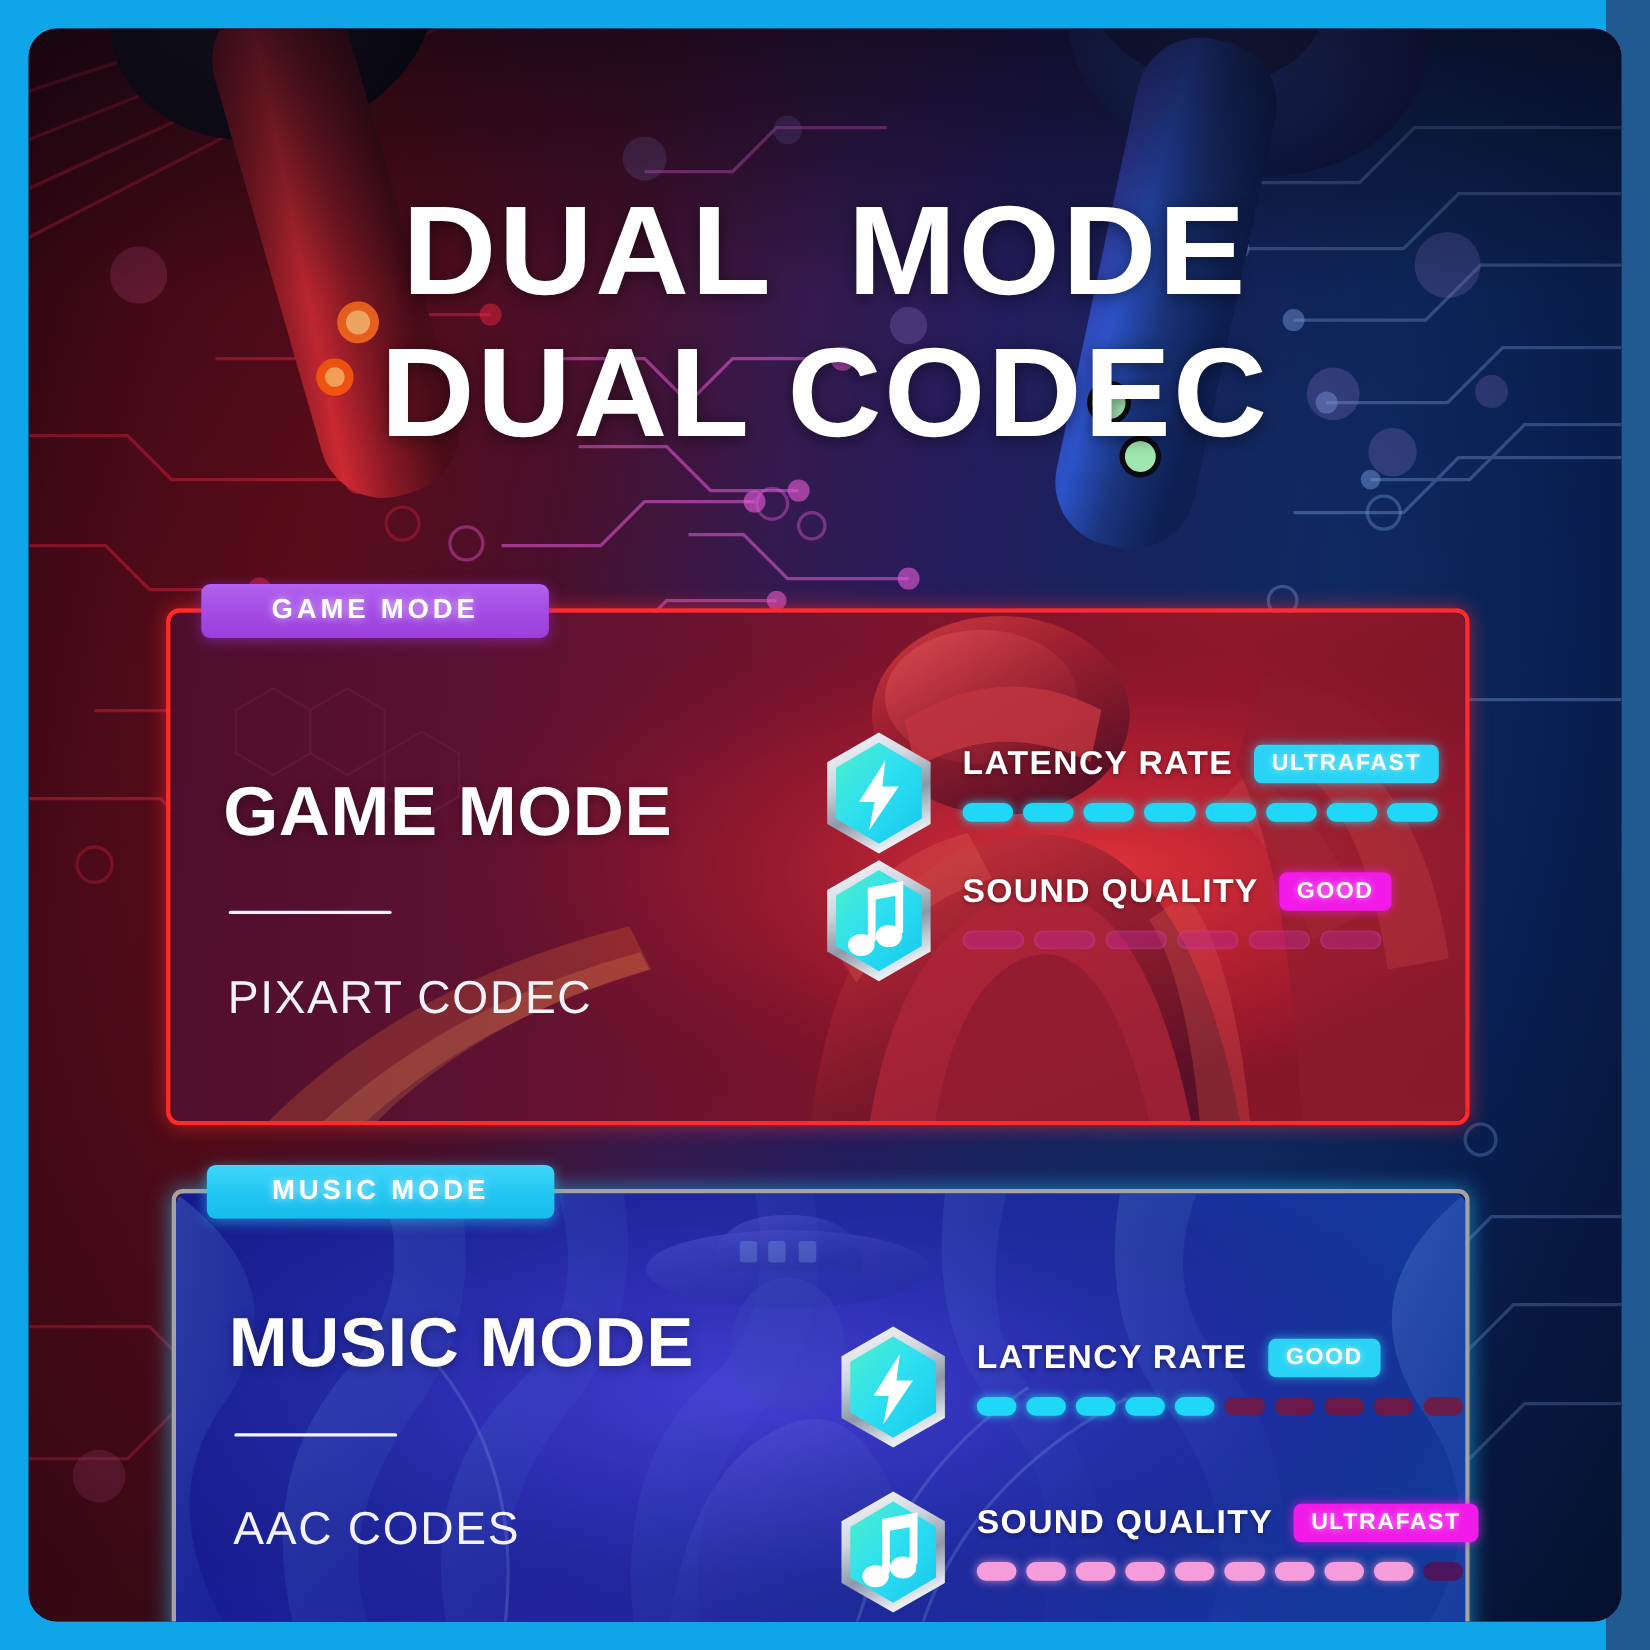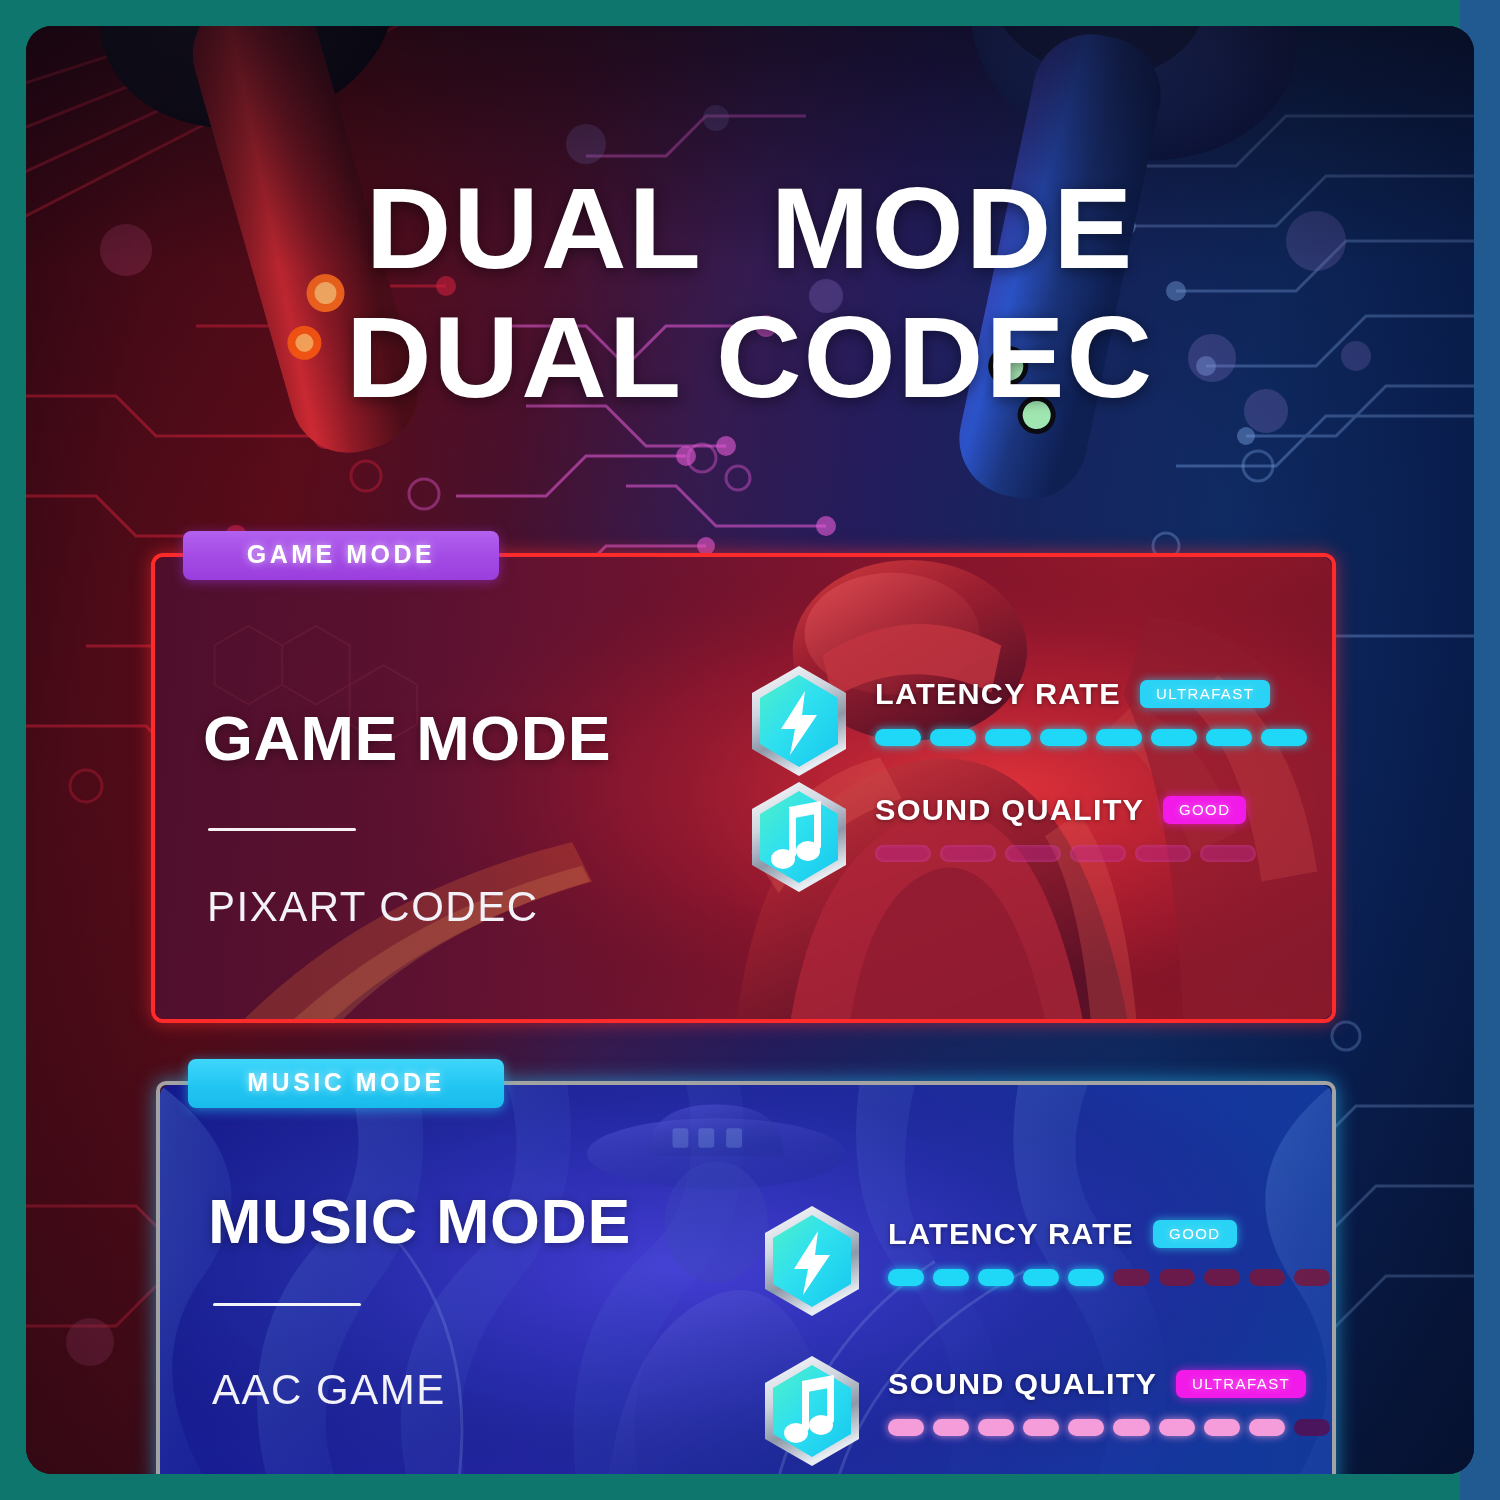--- a/index.html
+++ b/index.html
@@ -6,21 +6,21 @@
   html,body { width:1500px; height:1500px; }
   body {
     background:#215a90;
     font-family:"Liberation Sans", sans-serif;
     overflow:hidden;
   }
 
   
   #frame {
     position:absolute; left:0; top:0; width:1460px; height:1500px;
-    background:#0f766e;
+    background:#0ea5e9;
   }
   #stage {
     position:absolute; left:26px; top:26px; width:1448px; height:1448px;
     border-radius:26px; overflow:hidden;
     background:#0c0f1e;
   }
 
   
   .bg-base {
     position:absolute; inset:0;
@@ -164,21 +164,21 @@
     display:flex; align-items:center; gap:24px;
   }
   .metric-label {
     color:#fff; font-weight:bold; font-size:30px;
     letter-spacing:1.2px; transform:scaleX(1.02); transform-origin:left;
     white-space:nowrap;
     text-shadow:0 1px 5px rgba(0,0,0,.4);
   }
   .metric-pill {
     padding:5px 16px 6px; border-radius:7px;
-    font-size:15px; font-weight:normal; letter-spacing:1.4px;
+    font-size:21px; font-weight:bold; letter-spacing:1.4px;
     color:#fff; white-space:nowrap;
     text-shadow:0 0 7px rgba(255,255,255,.55);
   }
   .pill-cyan    { background:#2ad3f5; box-shadow:0 0 10px rgba(42,211,245,.7); }
   .pill-magenta { background:#f11ae8; box-shadow:0 0 10px rgba(241,26,232,.7); }
 
   
   .bar { display:flex; gap:9px; margin-top:18px; }
   .seg { height:17px; border-radius:9px; }
   .seg-cyan  { background:#1fd8f7; box-shadow:0 0 9px rgba(31,216,247,.85); }
@@ -545,21 +545,21 @@
         </div>
       </div>
 
       <div class="mode-tab" id="tab-music">
         <span>MUSIC MODE</span>
       </div>
 
       <div class="left-block" id="music-left">
         <div class="mode-title">MUSIC MODE</div>
         <div class="rule"></div>
-        <div class="codec">AAC GAME</div>
+        <div class="codec">AAC CODES</div>
       </div>
 
       <div class="metrics" id="music-metrics">
 
         <div class="metric-row">
           <div class="hex">
             <svg viewBox="0 0 104 116">
               <defs>
                 <linearGradient id="hexFillC" x1="0" y1="0" x2="1" y2="1">
                   <stop offset="0%" stop-color="#4ff0c8"></stop>

